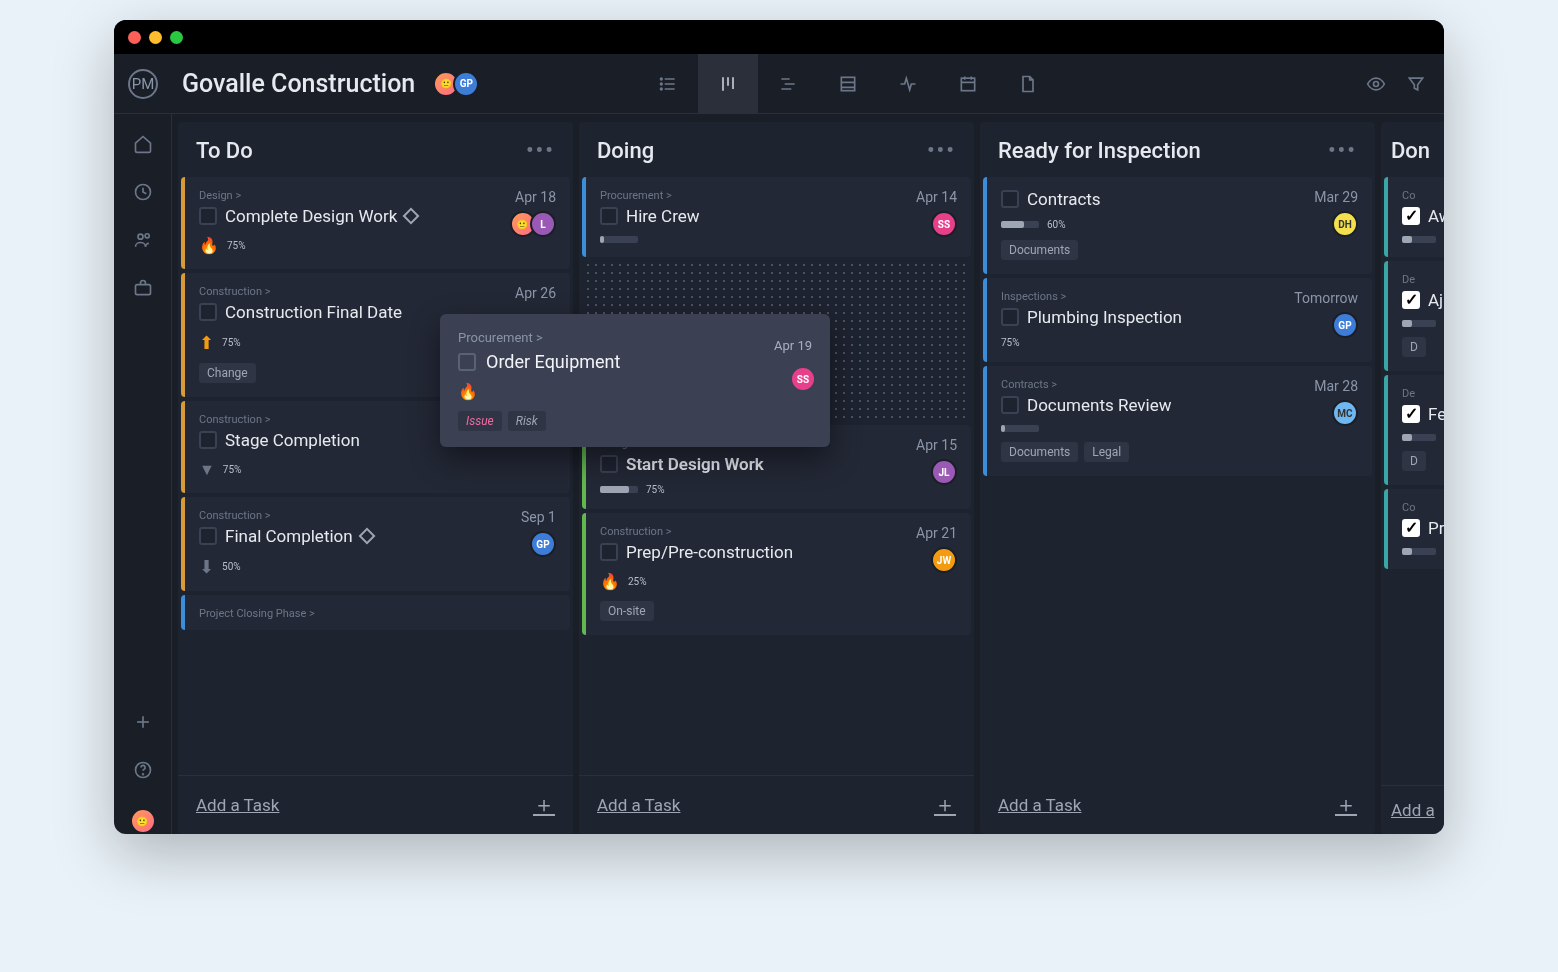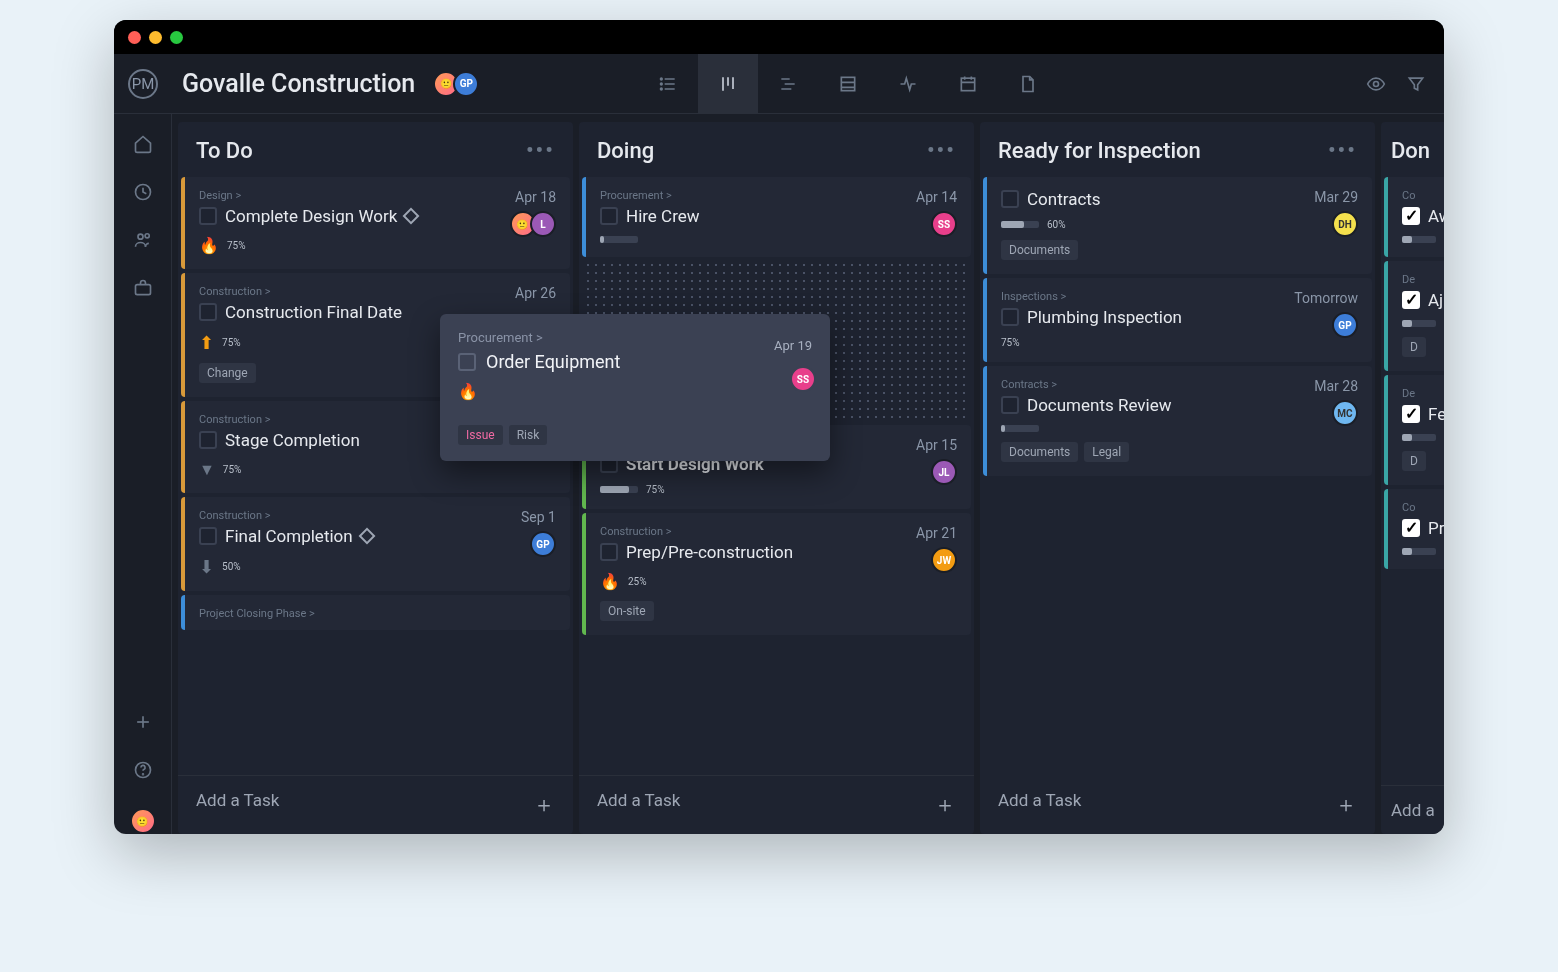--- a/index.html
+++ b/index.html
@@ -186,22 +186,23 @@
     background: #2f3544; color: #9ea6b4;
     font-size: 12px; padding: 3px 8px; border-radius: 3px;
   }
   .tag.issue { color: #f06aa3; }
   .diamond { display:inline-block; width:12px;height:12px; transform:rotate(45deg); border:2px solid #9ea6b4; }
   .add-task {
     margin-top: auto;
     padding: 14px 18px;
     border-top: 1px solid #2a2f3a;
     color: #9ea6b4;
-    display: flex; 
+    display: flex; align-items: center;
     font-size: 17px;
+    text-decoration: underline;
   }
   .add-task .plus { margin-left: auto; font-size: 22px; color:#9ea6b4; }
 
   .drag-card {
     position: absolute;
     left: 268px; top: 200px;
     width: 390px;
     background: #3b4153;
     border-radius: 6px;
     padding: 16px 18px;
@@ -672,21 +673,21 @@
 
       <div class="drag-card">
         <div class="category">Procurement &gt;</div>
         <div class="title-row" style="display:flex;gap:10px;align-items:center;">
           <span class="chk"></span>
           <span class="title">Order Equipment</span>
         </div>
         <div style="margin-top:10px;">
           <span>🔥</span>
         </div>
-        <div class="tags" style="margin-top:24px;">
+        <div class="tags" style="margin-top:10px;font-style:italic;">
           <span class="tag issue">Issue</span>
           <span class="tag">Risk</span>
         </div>
         <span class="date">Apr 19</span>
         <span class="avatar av-ss av-right">SS</span>
       </div>
 
     </div>
   </div>
 </div>

